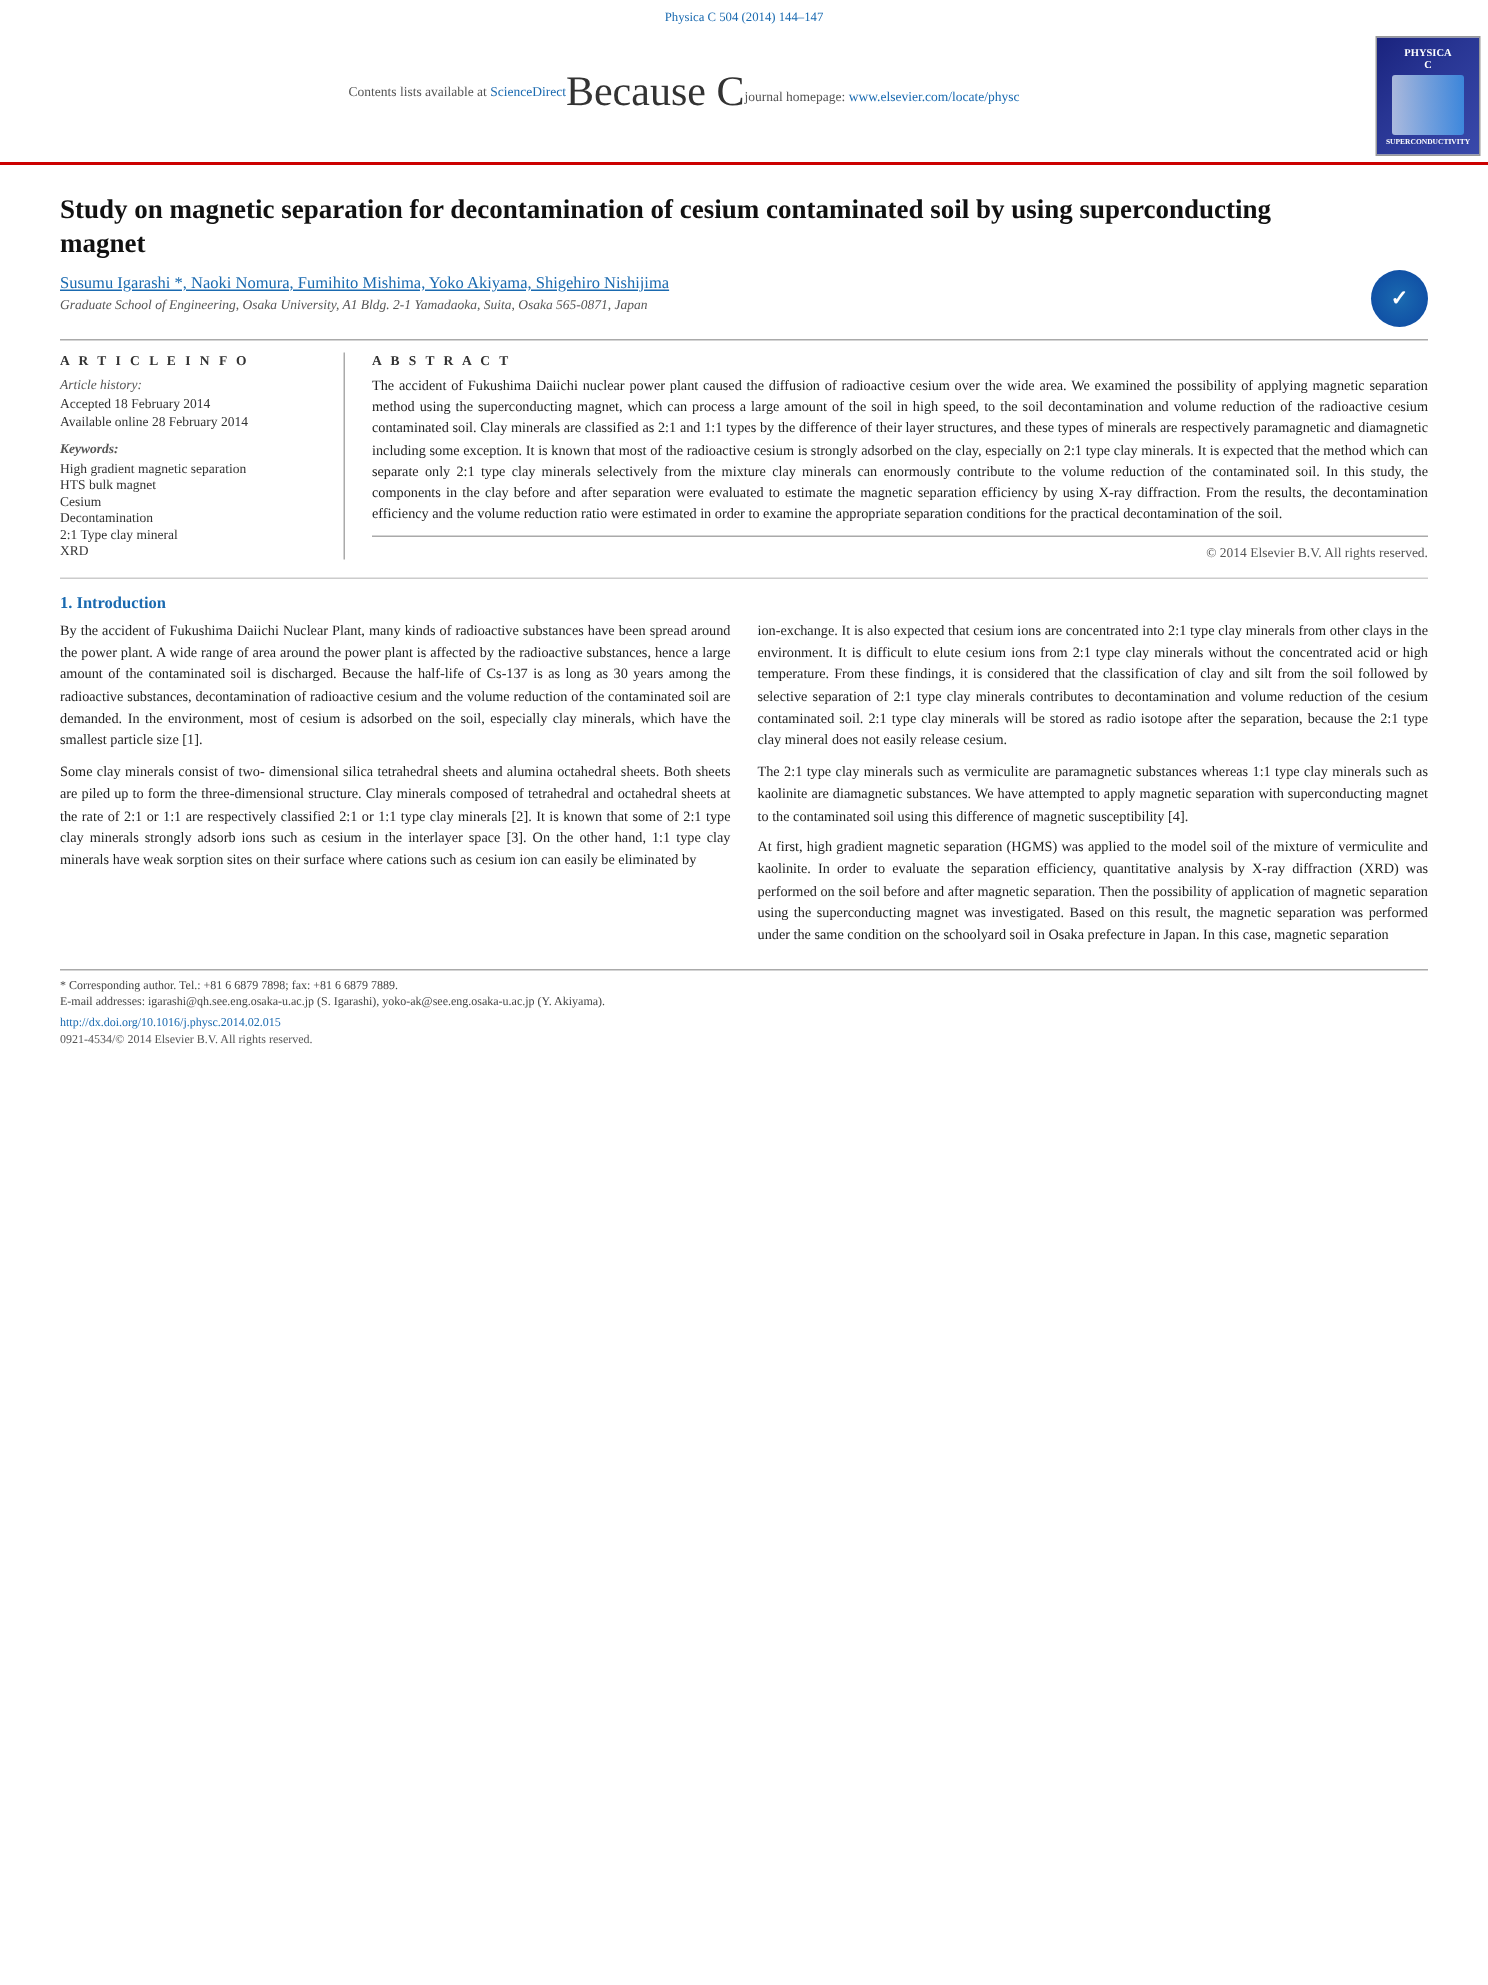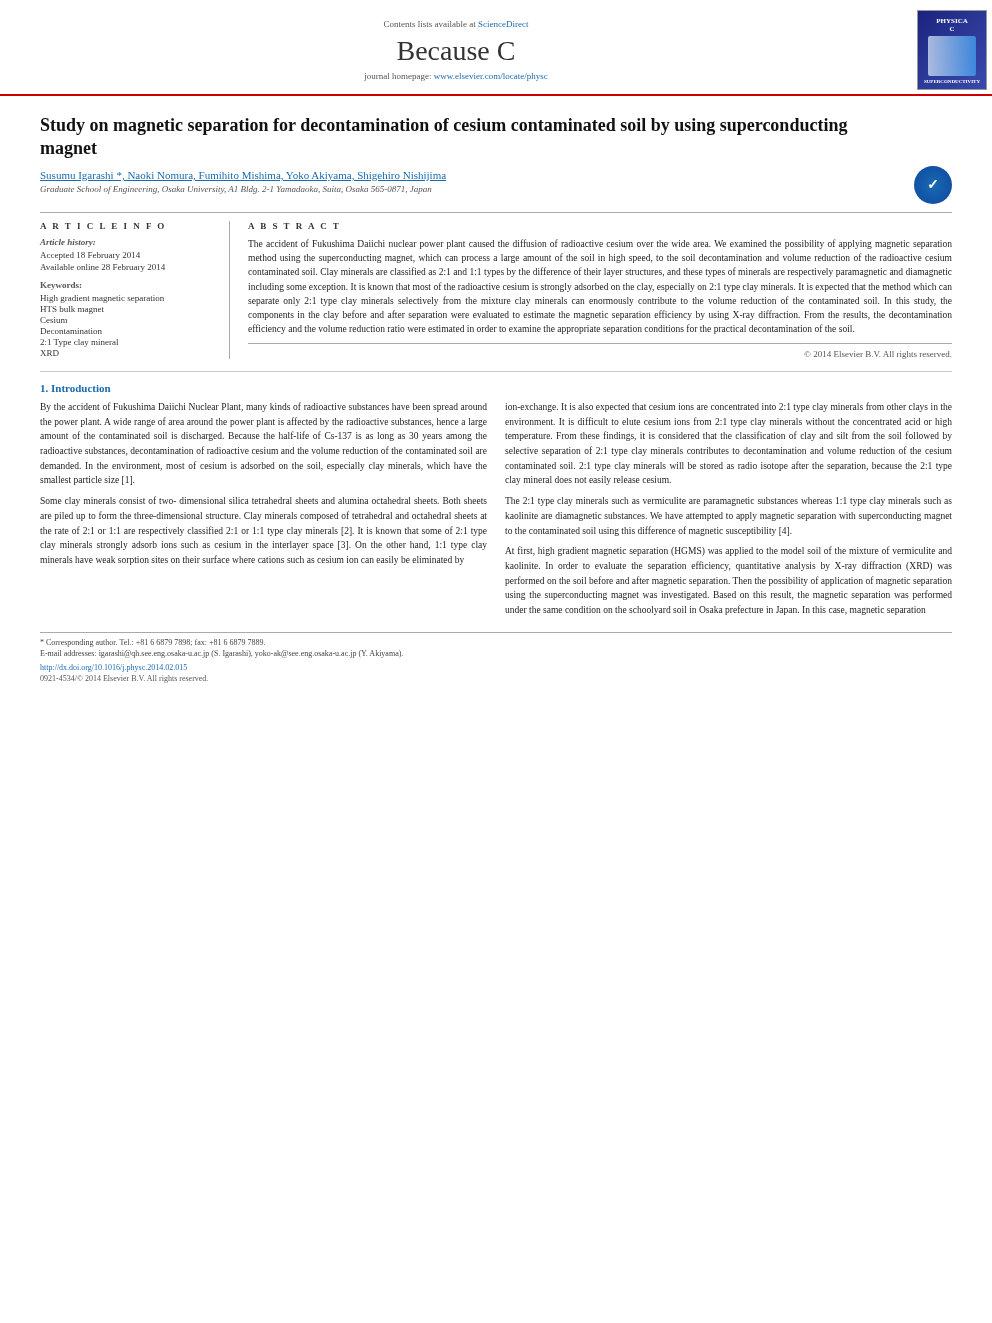--- a/index.html
+++ b/index.html
@@ -53,21 +53,21 @@
       font-size: 8px;
       color: #d32f2f;
       font-weight: bold;
       letter-spacing: 1px;
       margin-top: 2px;
     }
 
     .journal-title-center {
       flex: 1;
       display: flex;
-      flex-direction: column;
+      flex-direction: row;
       align-items: center;
       justify-content: center;
       padding: 4px;
     }
     .contents-line {
       font-size: 9px;
       color: #555;
       margin-bottom: 6px;
     }
     .contents-line a {
@@ -188,32 +188,33 @@
       font-weight: bold;
       letter-spacing: 2px;
       text-transform: uppercase;
       color: #333;
       margin-bottom: 6px;
     }
 
     .article-history-title {
       font-size: 9px;
       font-style: italic;
-      font-weight: bold;
+      font-weight: normal;
       color: #555;
       margin-bottom: 3px;
     }
     .article-history-item {
       font-size: 9px;
       color: #333;
       margin-bottom: 2px;
     }
 
     .keywords-title {
       font-size: 9px;
+      font-style: italic;
       font-weight: bold;
       color: #555;
       margin-top: 8px;
       margin-bottom: 3px;
     }
     .keyword-item {
       font-size: 9px;
       color: #333;
       margin-bottom: 1px;
     }
@@ -288,20 +289,23 @@
       font-size: 8.5px;
       color: #1a6ab0;
       text-align: center;
       margin-bottom: 4px;
     }
   </style>
 </head>
 <body>
 
 <div class="journal-header">
+  <div class="doi-line">
+    <span>Physica C 504 (2014) 144–147</span>
+  </div>
   <div class="journal-header-middle">
 
 
     <div class="journal-title-center">
       <div class="contents-line">
         <span>Contents lists available at</span>
         <a href="#">ScienceDirect</a>
       </div>
       <div class="journal-name">Because C</div>
       <div class="journal-homepage">

